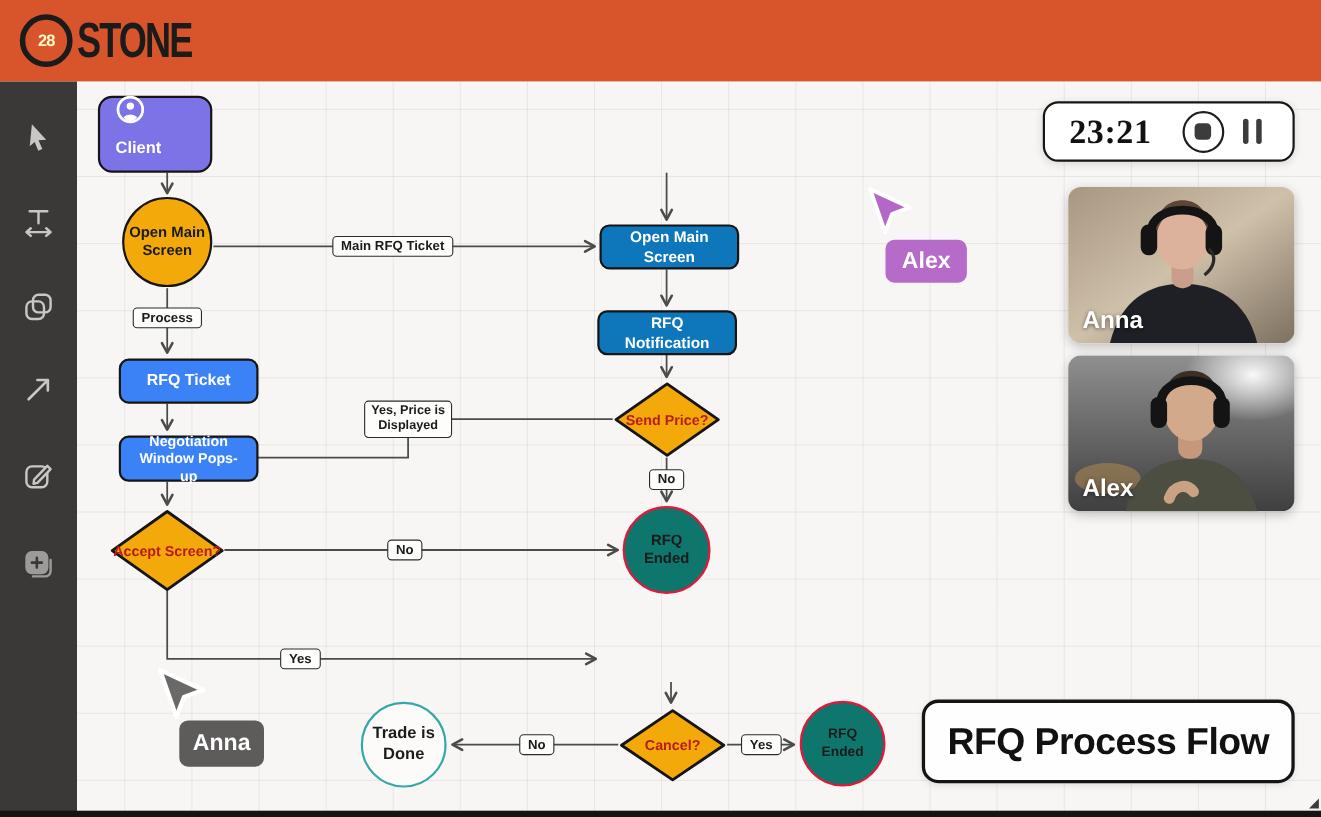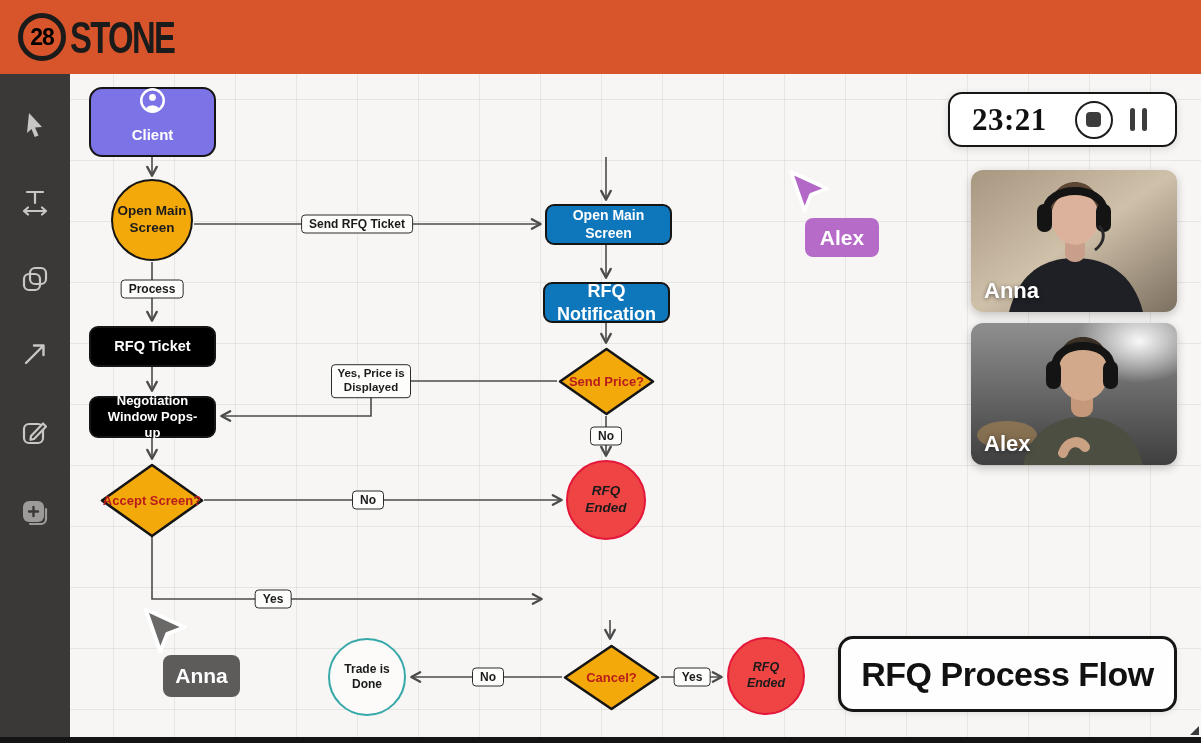--- a/index.html
+++ b/index.html
@@ -3,21 +3,21 @@
 <meta charset="utf-8">
 <style>
   * { margin:0; padding:0; box-sizing:border-box; }
   html,body { width:1201px; height:743px; overflow:hidden; }
   body { font-family:"Liberation Sans", sans-serif; background:#f7f6f4; }
   #app { position:relative; width:1201px; height:743px; background:#f7f6f4; }
 
   
   .topbar { position:absolute; left:0; top:0; width:1201px; height:74px; background:#d8552b; z-index:10; display:flex; align-items:center; padding-left:18px; }
   .logo { display:flex; align-items:center; gap:4px; }
-  .logo-circle { width:48px; height:48px; border:5px solid #1b1b1b; border-radius:50%; display:flex; align-items:center; justify-content:center; font-weight:900; font-size:23px; color:#000000; letter-spacing:-1px; }
+  .logo-circle { width:48px; height:48px; border:5px solid #1b1b1b; border-radius:50%; display:flex; align-items:center; justify-content:center; font-weight:900; font-size:15px; color:#fef9c3; letter-spacing:-1px; }
   .logo-text { font-weight:900; font-size:40px; color:#1b1b1b; letter-spacing:-2px; transform:scale(.82,1.12); transform-origin:left center; }
 
   
   .sidebar { position:absolute; left:0; top:74px; width:70px; height:664px; background:#3b3838; z-index:9; display:flex; flex-direction:column; align-items:center; }
   .tool { width:44px; height:44px; display:flex; align-items:center; justify-content:center; cursor:pointer; border-radius:8px; }
   .tool svg { display:block; }
   .t1{margin-top:29px;} .t2{margin-top:33px;} .t3{margin-top:33px;} .t4{margin-top:31px;} .t5{margin-top:34px;} .t6{margin-top:37px;}
 
   
   .canvas { position:absolute; left:70px; top:74px; right:0; bottom:6px; z-index:1;
@@ -33,27 +33,27 @@
   .wires { position:absolute; left:0; top:0; width:1201px; height:743px; z-index:2; pointer-events:none; }
 
   
   .bnode { position:absolute; display:flex; align-items:center; justify-content:center; text-align:center;
     border:2.5px solid #151515; border-radius:9px; font-weight:700; font-size:13.5px; line-height:1.25; color:#fff; padding:2px 10px; z-index:3; cursor:pointer; }
   .actor { flex-direction:column; align-items:flex-start; justify-content:flex-end; text-align:left; border-radius:13px; padding:10px 14px; font-size:15px; }
   .actor .person-icon { margin-bottom:8px; }
   .purple { background:#7b73e6; }
   .orange { background:#ee8300; color:#1b1b1b; }
   .blue   { background:#0e76bb; }
-  .teal   { background:#000000; }
+  .teal   { background:#3b82f6;margin-left:19px; }
 
   .cnode { position:absolute; display:flex; align-items:center; justify-content:center; text-align:center;
     border-radius:50%; font-weight:700; font-size:13.5px; line-height:1.25; color:#1b1b1b; z-index:3; cursor:pointer; }
   .start-circle { background:#f4a90b; border:2.5px solid #151515; }
-  .end-red { background:#ef4444; border:2.5px solid #e4173b;font-style:italic; }
-  .end-teal { background:#fcfbfa; border:2px solid #35a8a8; font-size:12px; }
+  .end-red { background:#0f766e; border:2.5px solid #e4173b; }
+  .end-teal { background:#fcfbfa; border:2px solid #35a8a8; font-size:15px; }
 
   .diamond { position:absolute; z-index:3; cursor:pointer; }
   .diamond svg { position:absolute; left:0; top:0; }
   .diamond .dlabel { position:absolute; inset:0; display:flex; align-items:center; justify-content:center; font-weight:700; font-size:13px; color:#b91c1c; text-align:center; }
 
   .elabel { position:absolute; transform:translate(-50%,-50%); background:#fdfdfc; border:1.5px solid #2b2b2b; border-radius:4px;
     padding:1px 7px 2px; font-weight:700; font-size:12px; color:#1b1b1b; white-space:nowrap; z-index:4; cursor:pointer; }
   .elabel.wrap { white-space:normal; width:80px; text-align:center; line-height:1.2; font-size:11.5px; padding:2px 4px; }
 
   .title-box { position:absolute; left:838px; top:636px; width:339px; height:76px; background:#fefefe; border:3px solid #151515; border-radius:15px;
@@ -108,21 +108,21 @@
       <path d="M606,416 V455" marker-end="url(#arw)"></path>
       <path d="M152,438 V458" marker-end="url(#arw)"></path>
       <path d="M204,500 H561" marker-end="url(#arw)"></path>
       <path d="M152,537 V599 H541" marker-end="url(#arw)"></path>
       <path d="M610,620 V638" marker-end="url(#arw)"></path>
       <path d="M562,677 H412" marker-end="url(#arw)"></path>
       <path d="M661,677 H721" marker-end="url(#arw)"></path>
     </g>
   </svg>
 
-  <div class="bnode actor purple" style="left:89px; top:87px; width:127px; height:70px;align-items:center;">
+  <div class="bnode actor purple" style="left:89px; top:87px; width:104px; height:70px;">
     <span class="person-icon">
       <svg width="27" height="27" viewBox="0 0 24 24">
         <circle cx="12" cy="12" r="10" fill="none" stroke="#fff" stroke-width="2.2"></circle>
         <circle cx="12" cy="9.3" r="3" fill="#fff"></circle>
         <path d="M6.4,18.4 a7.2,6 0 0 1 11.2,0 L15,20.8 a10,10 0 0 1 -6,0 Z" fill="#fff"></path>
       </svg>
     </span>
     <span>Client</span>
   </div>
 
@@ -136,21 +136,21 @@
   <div class="cnode end-teal" style="left:328px; top:638px; width:78px; height:78px;">
     <span style="width:58px;">Trade is Done</span>
   </div>
   <div class="cnode end-red" style="left:727px; top:637px; width:78px; height:78px; font-size:12.5px;">
     <span style="width:44px;">RFQ Ended</span>
   </div>
 
   <div class="bnode blue" style="left:545px; top:204px; width:127px; height:41px; font-size:14px;">
     <span>Open Main Screen</span>
   </div>
-  <div class="bnode blue" style="left:543px; top:282px; width:127px; height:41px; font-size:18px;">
+  <div class="bnode blue" style="left:543px; top:282px; width:127px; height:41px; font-size:14px;">
     <span>RFQ Notification</span>
   </div>
   <div class="bnode teal" style="left:89px; top:326px; width:127px; height:41px; font-size:14.5px;">
     <span>RFQ Ticket</span>
   </div>
   <div class="bnode teal" style="left:89px; top:396px; width:127px; height:42px; font-size:13px;justify-content:center;">
     <span>Negotiation Window Pops-up</span>
   </div>
 
   <div class="diamond" style="left:558px; top:347px; width:97px; height:69px;">
@@ -165,21 +165,21 @@
       </svg>
     <div class="dlabel">Accept Screen?</div>
   </div>
   <div class="diamond" style="left:563px; top:644px; width:97px; height:67px;">
     <svg width="97" height="67" viewBox="0 0 97 67">
         <polygon points="48.5,2 95,33.5 48.5,65 2,33.5" fill="#f4a90b" stroke="#151515" stroke-width="2.6" stroke-linejoin="round"></polygon>
       </svg>
     <div class="dlabel">Cancel?</div>
   </div>
 
-  <div class="elabel" style="left:357px; top:224px;">Send RFQ Ticket</div>
+  <div class="elabel" style="left:357px; top:224px;">Main RFQ Ticket</div>
   <div class="elabel" style="left:152px; top:289px;">Process</div>
   <div class="elabel wrap" style="left:371px; top:381px;">Yes, Price is Displayed</div>
   <div class="elabel" style="left:606px; top:436px;">No</div>
   <div class="elabel" style="left:368px; top:500px;">No</div>
   <div class="elabel" style="left:273px; top:599px;">Yes</div>
   <div class="elabel" style="left:488px; top:677px;">No</div>
   <div class="elabel" style="left:692px; top:677px;">Yes</div>
 
   <div class="title-box">RFQ Process Flow</div>
 

